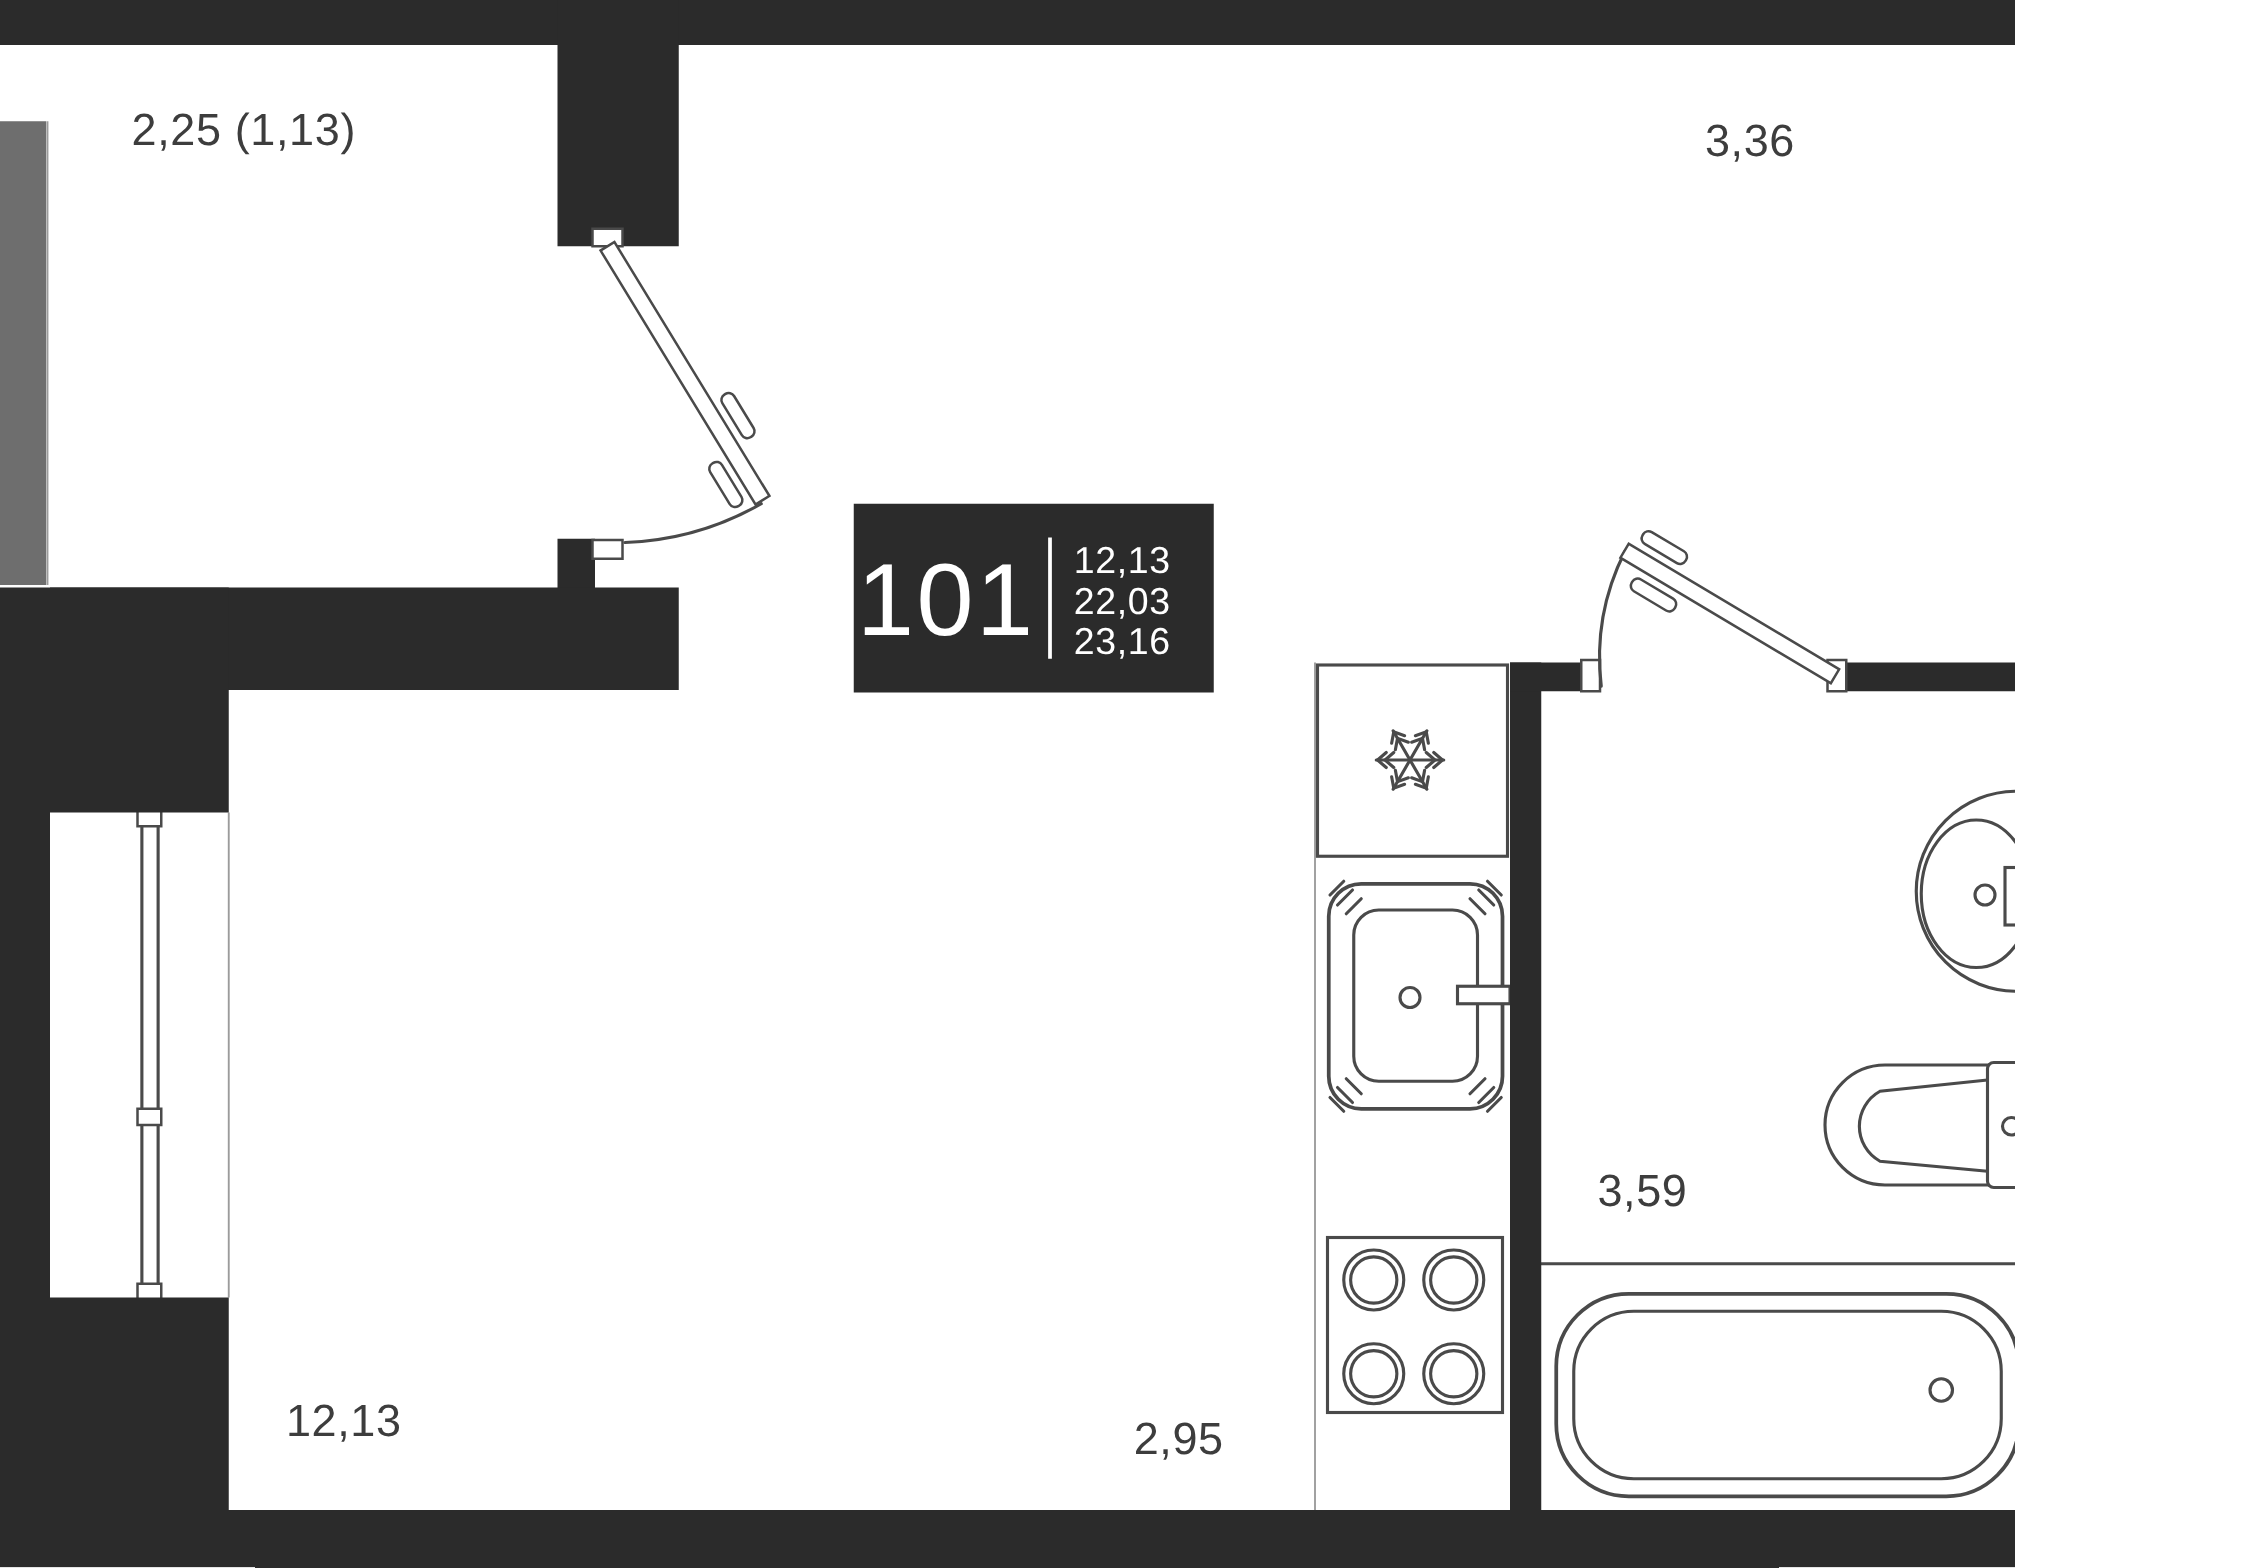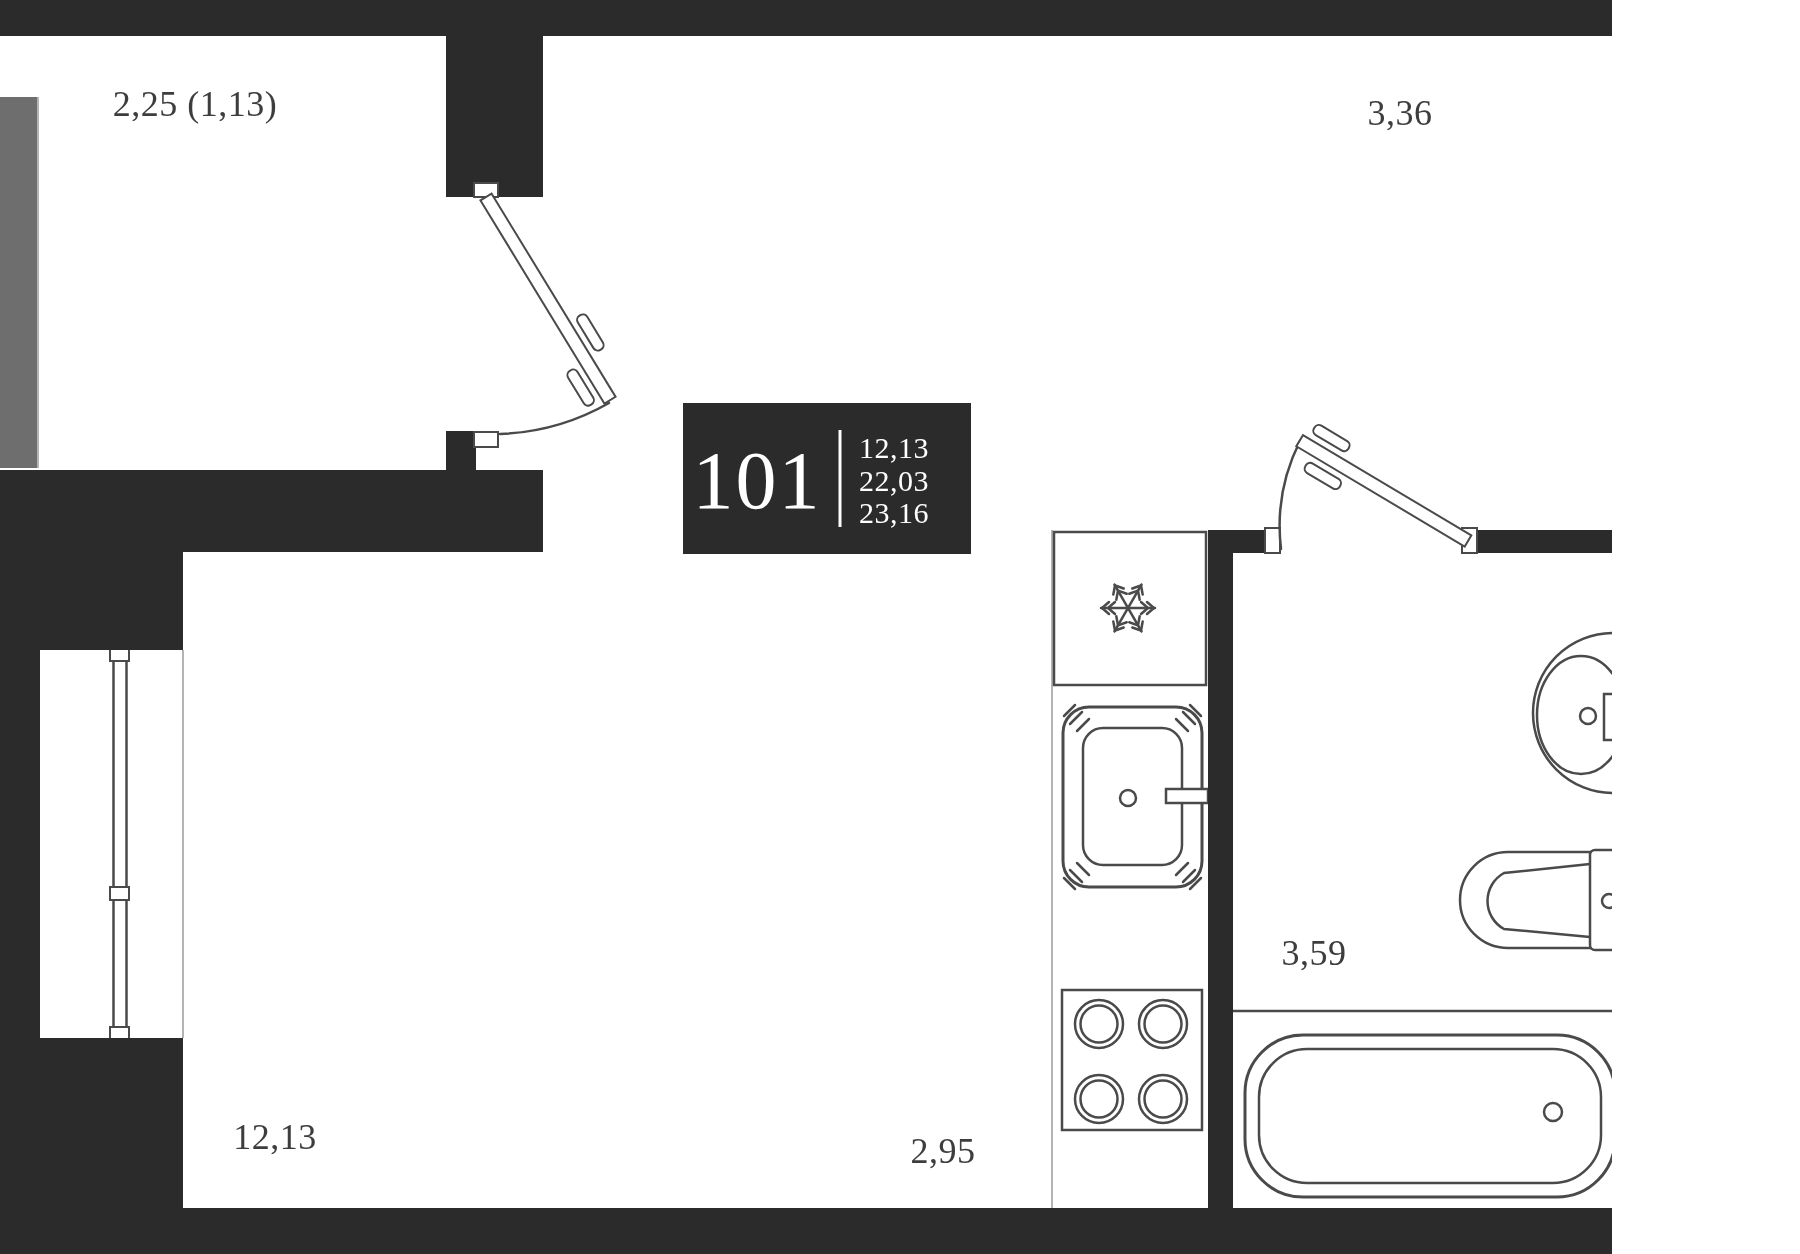--- a/index.html
+++ b/index.html
@@ -1,17 +1,17 @@
 <!DOCTYPE html>
 <html style="--wall: #2b2b2b; --card_bg: #2b2b2b; --line: #4a4a4a; --text: #3d3d3d; --outside_light_top: #8f8f8f; --outside_dark: #5f5f5f; --outside_light_bottom: #9d9d9d; --outside_left: #6e6e6e;"><head>
 <meta charset="utf-8">
 <style>
   html,body{margin:0;padding:0;background:#fff;}
   .stage{position:relative;width:1612px;height:1254px;background:#fff;overflow:hidden;
-         font-family:Liberation Serif, serif;}
+         font-family:Liberation Sans, sans-serif;}
   svg{display:block}
   .wall{fill:var(--wall,#2b2b2b);}
   .card{fill:var(--card_bg,#2b2b2b);}
   .outL-top{fill:var(--outside_light_top,#8f8f8f);}
   .outL-bot{fill:var(--outside_light_bottom,#9d9d9d);}
   .outD{fill:var(--outside_dark,#5f5f5f);}
   .outD2{fill:#6a6a6a;}
   .outLeft{fill:var(--outside_left,#6e6e6e);}
   .fix{fill:none;stroke:var(--line,#4a4a4a);stroke-width:2.5;stroke-linecap:round;}
   .fix3{fill:none;stroke:var(--line,#4a4a4a);stroke-width:3;}

